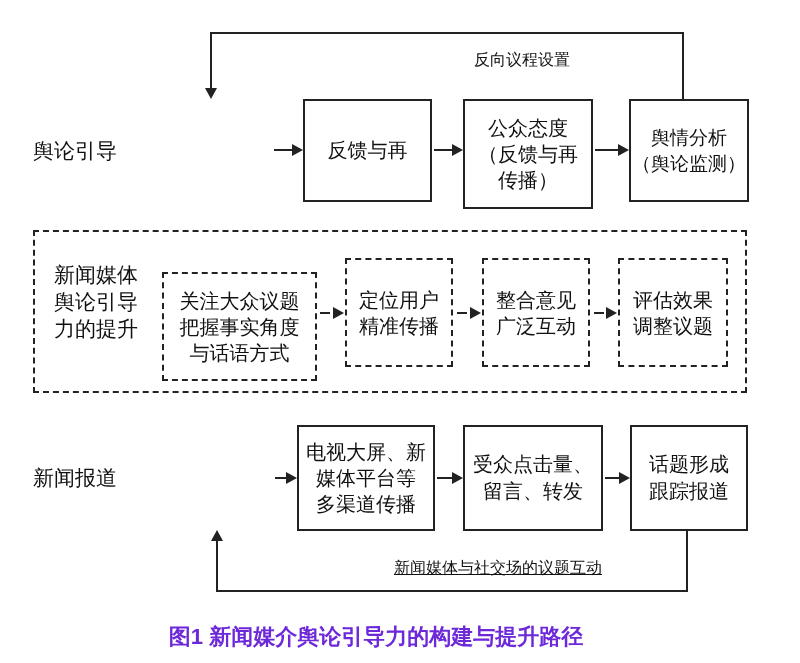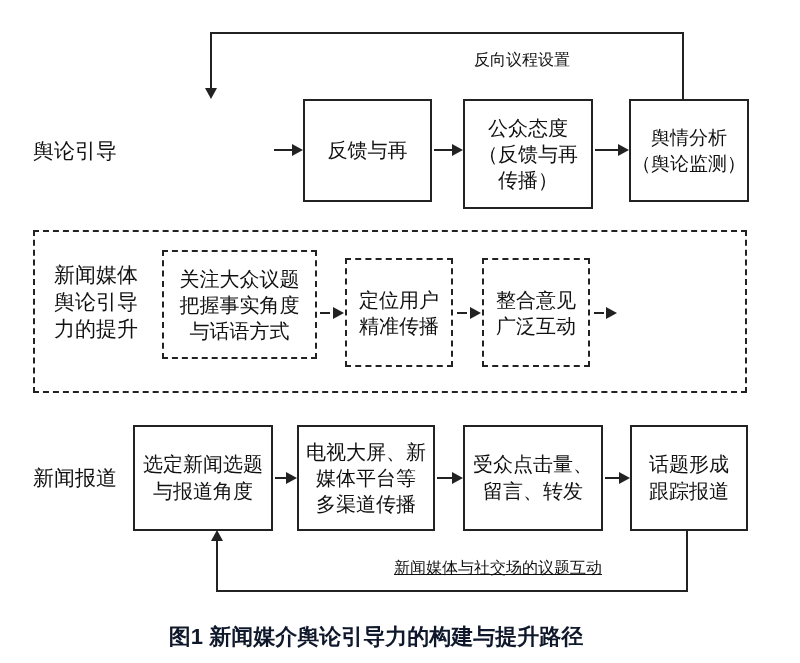--- a/index.html
+++ b/index.html
@@ -43,21 +43,21 @@
     border-top:11px solid #222;
   }
   .ah-up {
     position:absolute; width:0; height:0;
     border-left:6px solid transparent; border-right:6px solid transparent;
     border-bottom:11px solid #222;
   }
   .caption {
     position:absolute; left:76px; top:622px; width:600px; text-align:center;
     font-family:"Liberation Sans","DejaVu Sans",sans-serif;
-    font-weight:bold; font-size:22px; color:#0f172a;
+    font-weight:bold; font-size:22px; color:#6d28d9;
   }
 </style>
 </head>
 <body>
 
 <div class="canvas">
 
   <div class="hline" style="left:211px; top:32px; width:473px;"></div>
   <div class="vline" style="left:682px; top:32px; height:69px;"></div>
   <div class="vline" style="left:210px; top:32px; height:57px;"></div>
@@ -81,41 +81,41 @@
 
   <div class="hline" style="left:595px; top:149px; width:23px;"></div>
   <div class="ah-right" style="left:618px; top:144px;"></div>
 
   <div class="outer-dashed" style="left:33px; top:230px; width:714px; height:163px;"></div>
 
   <div class="stacklabel" style="left:40px; top:262px; width:112px;">新闻媒体
 舆论引导
 力的提升</div>
 
-  <div class="box dashedbox small-lh" style="left:162px; top:250px; width:155px; height:109px;">关注大众议题
+  <div class="box dashedbox small-lh" style="left:162px; top:272px; width:155px; height:109px;">关注大众议题
 把握事实角度
 与话语方式</div>
   <div class="box dashedbox small-lh" style="left:345px; top:258px; width:108px; height:109px;">定位用户
 精准传播</div>
   <div class="box dashedbox small-lh" style="left:482px; top:258px; width:108px; height:109px;">整合意见
 广泛互动</div>
+  <div class="box dashedbox small-lh" style="left:618px; top:258px; width:110px; height:109px;">评估效果
+调整议题</div>
 
   <div class="dashline" style="left:320px; top:312px; width:10px;"></div>
   <div class="ah-right" style="left:333px; top:307px;"></div>
 
   <div class="dashline" style="left:457px; top:312px; width:10px;"></div>
   <div class="ah-right" style="left:470px; top:307px;"></div>
 
   <div class="dashline" style="left:594px; top:312px; width:10px;"></div>
   <div class="ah-right" style="left:606px; top:307px;"></div>
 
   <div class="rowlabel" style="left:28px; top:466px; width:94px;">新闻报道</div>
 
-  <div class="box" style="left:133px; top:425px; width:140px; height:106px;">选定新闻选题
-与报道角度</div>
   <div class="box" style="left:463px; top:425px; width:140px; height:106px;">受众点击量、
 留言、转发</div>
   <div class="box small-lh" style="left:297px; top:425px; width:138px; height:106px;">电视大屏、新
 媒体平台等
 多渠道传播</div>
   <div class="box" style="left:630px; top:425px; width:118px; height:106px;">话题形成
 跟踪报道</div>
 
   <div class="hline" style="left:275px; top:477px; width:11px;"></div>
   <div class="ah-right" style="left:286px; top:472px;"></div>

